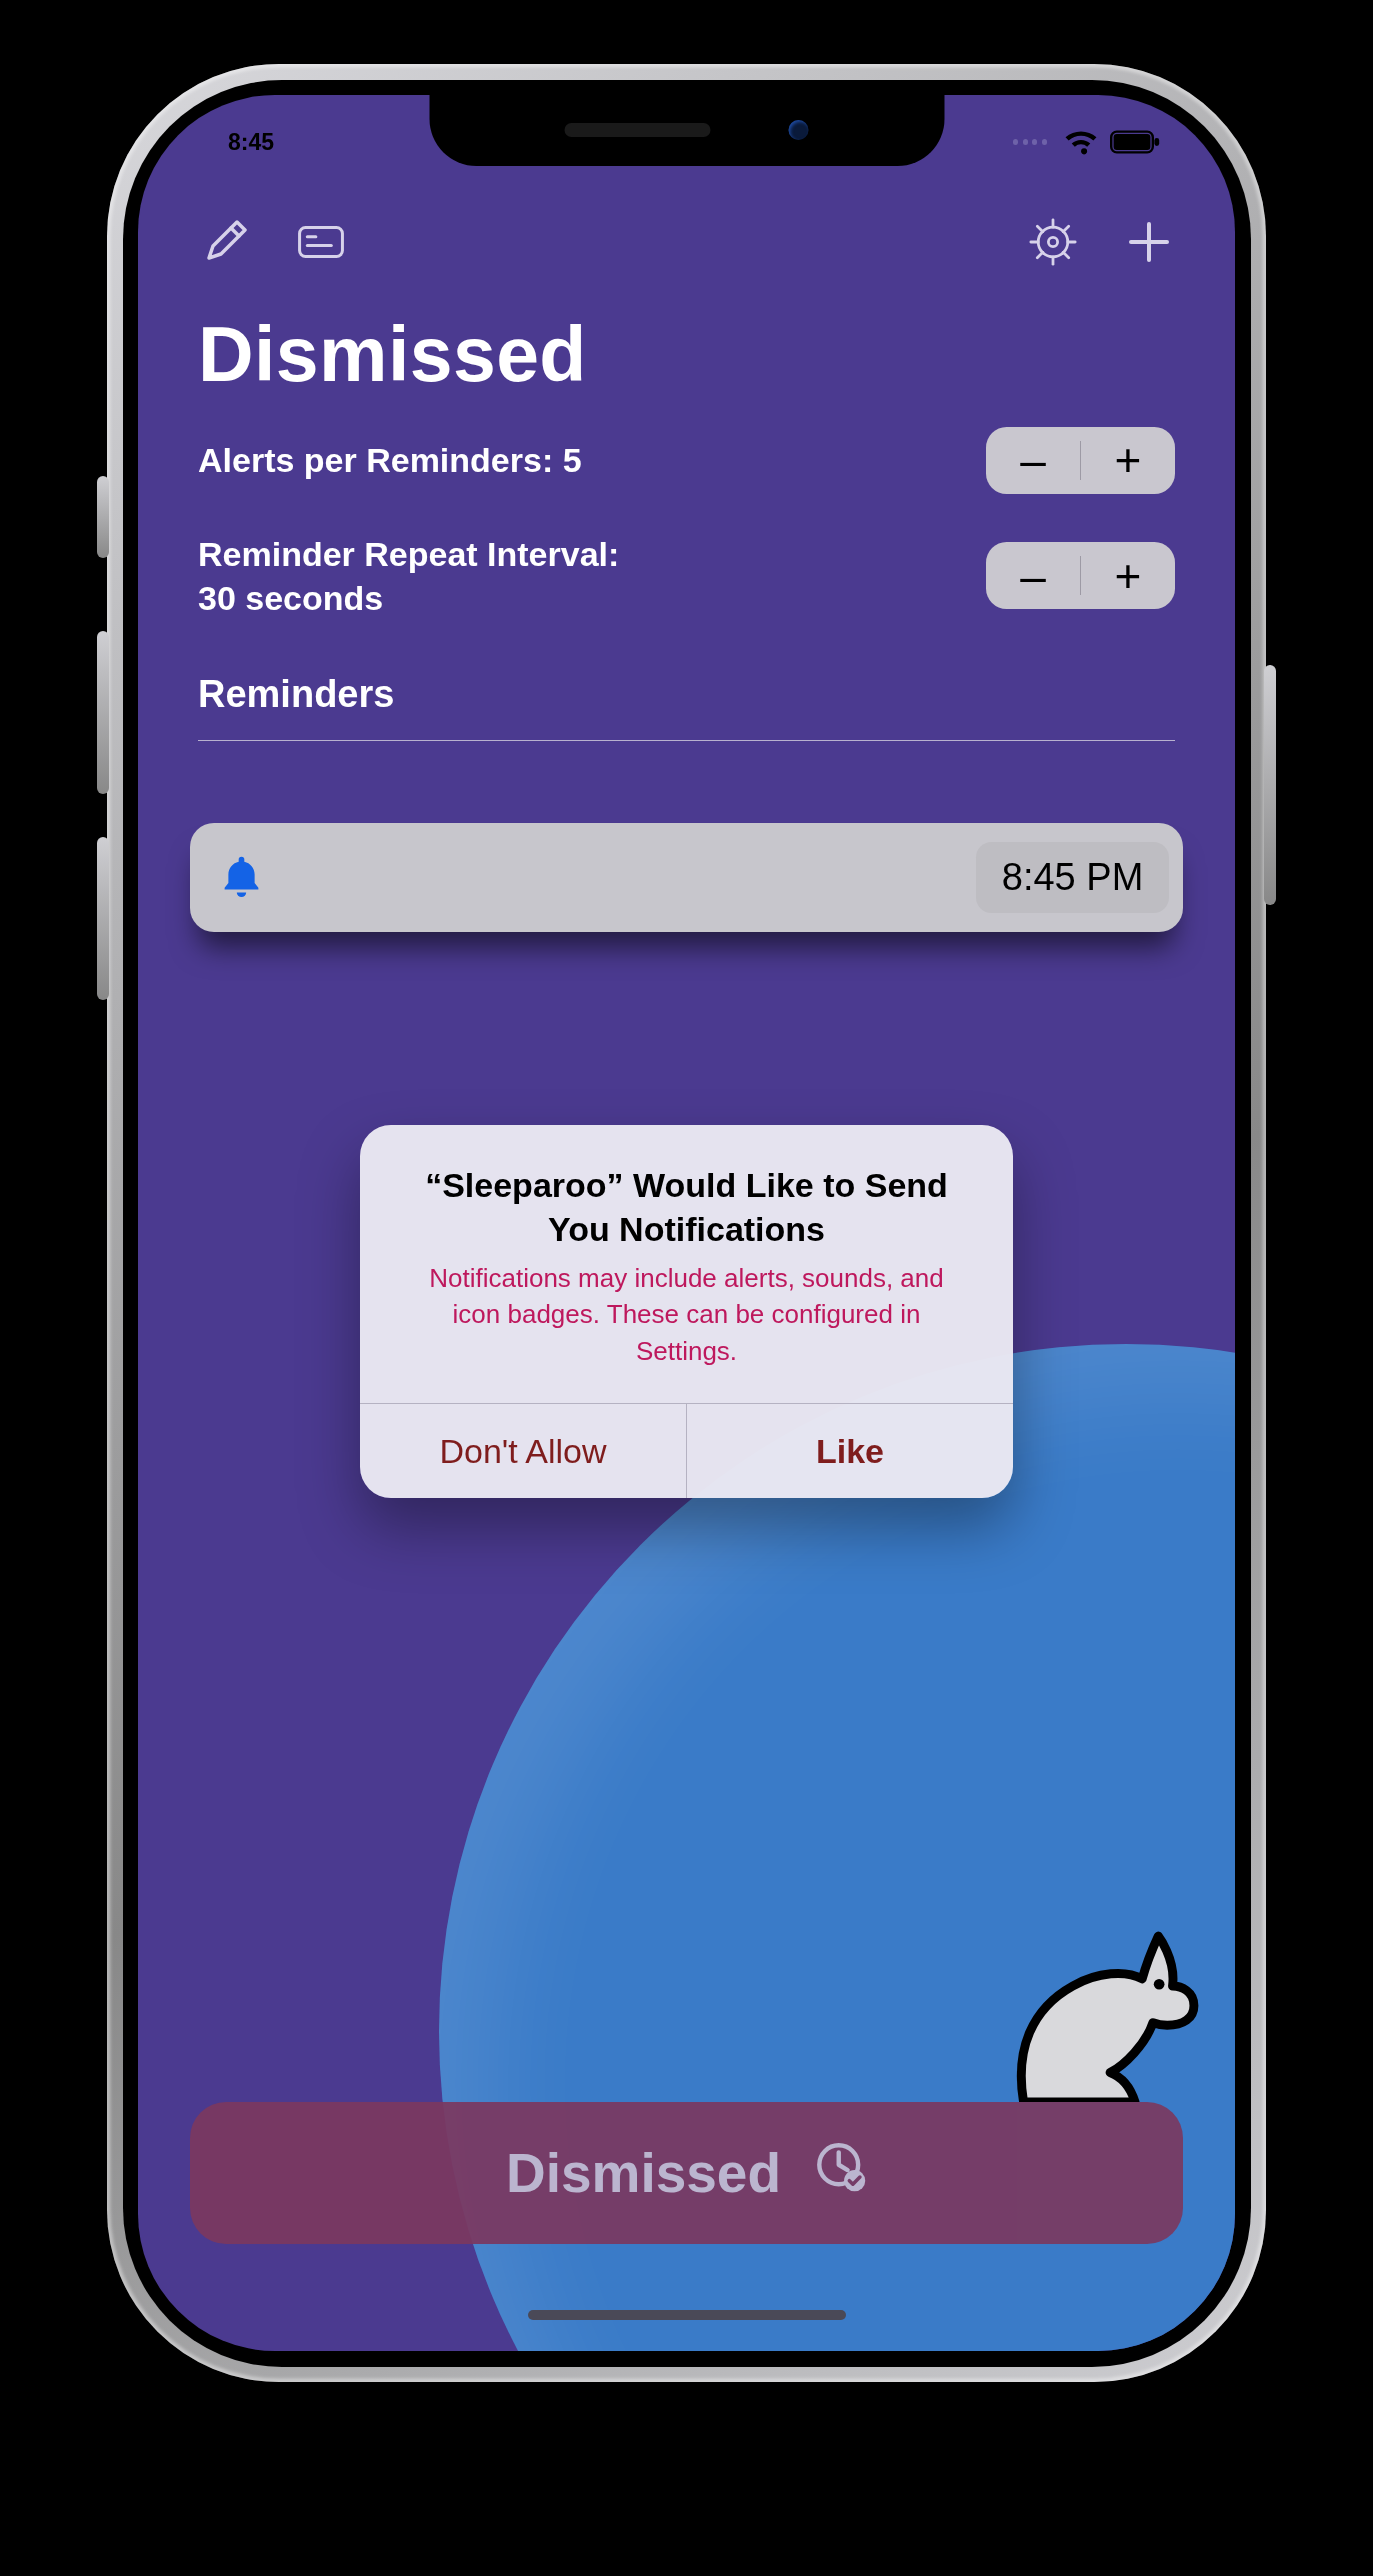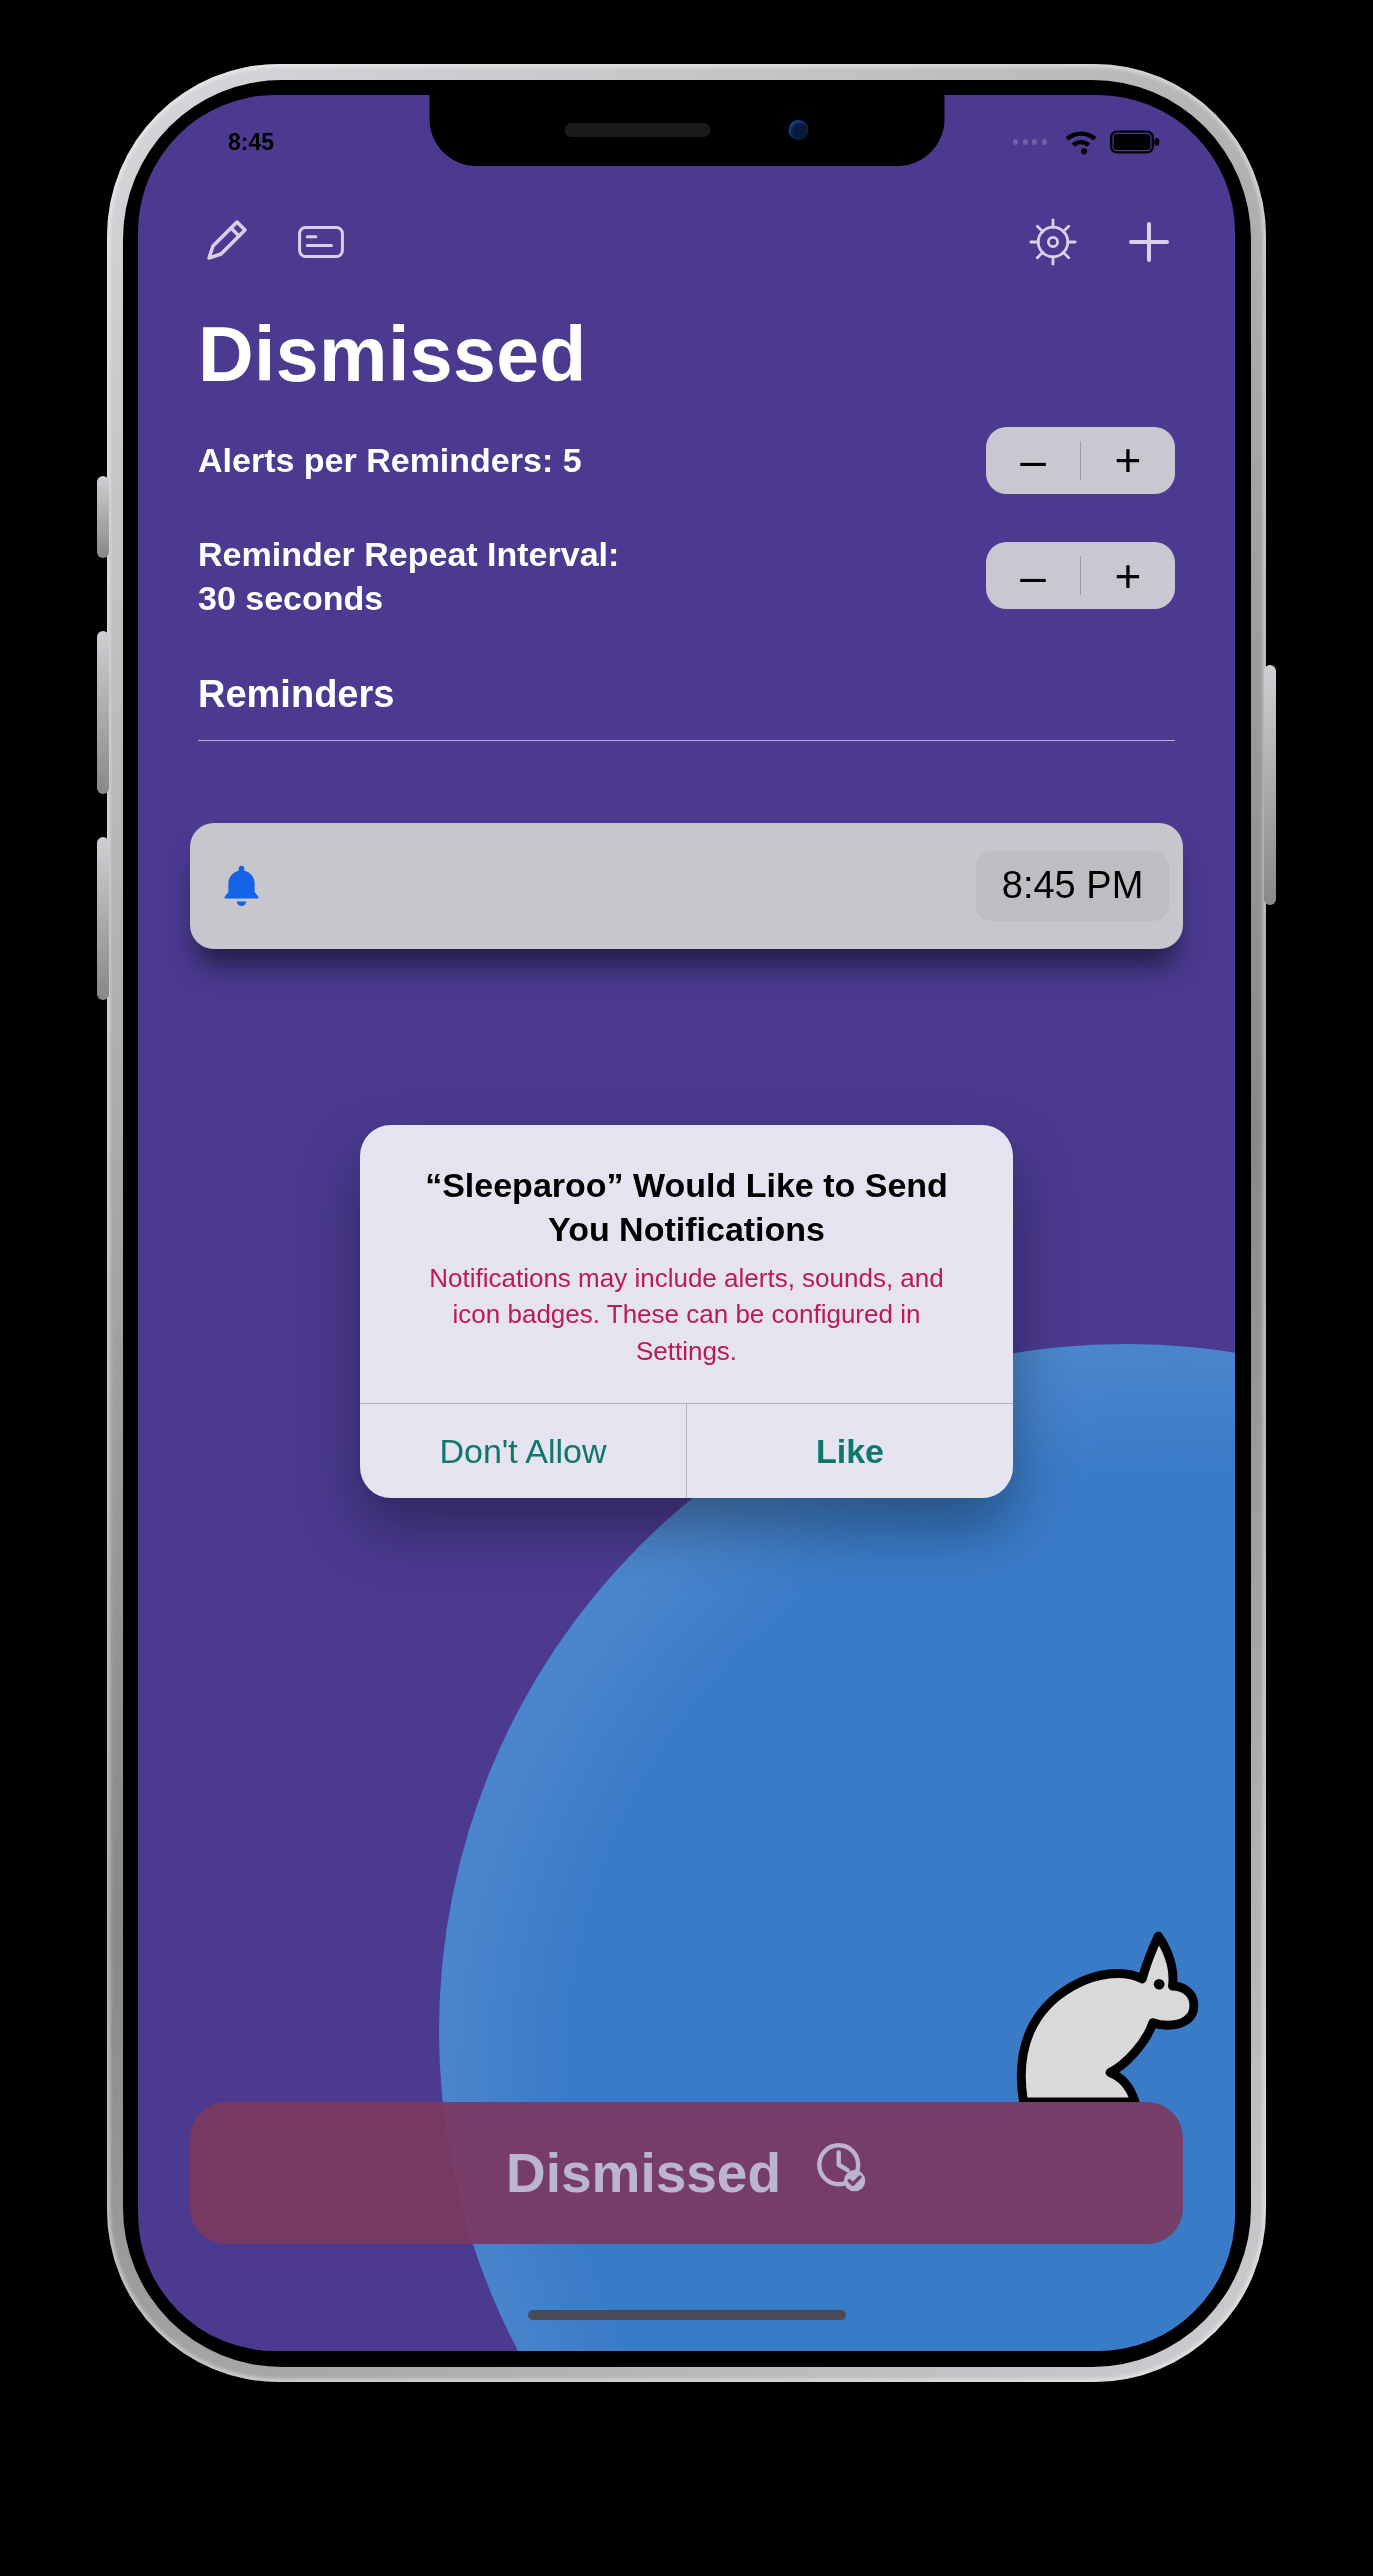--- a/index.html
+++ b/index.html
@@ -108,21 +108,21 @@
   .section {
     padding:34px 60px 0;
   }
   .section-title { font-size:38px; font-weight:700; }
   .section-rule {
     height:0; border-top:1.7px solid #b8b1cf; margin-top:24px;
   }
 
   .reminder {
     margin:82px 52px 0;
-    height:126px;
+    height:109px;
     border-radius:24px;
     background:#c7c6cc;
     box-shadow:0 24px 27.5px -8.6px rgba(0,0,0,.55);
     display:flex; align-items:center; justify-content:space-between;
     padding:0 13.7px 0 29px;
   }
   .reminder .bell svg { width:45px; height:45px; fill:#1463e6; }
   .time-chip {
     background:#bebdc2; border-radius:15.5px; padding:13.7px 26px;
     color:#000; font-size:38px; font-weight:500;
@@ -175,21 +175,21 @@
     overflow:hidden;
     box-shadow:0 30px 60px rgba(0,0,0,.35);
     color:#000;
     text-align:center;
   }
   .alert-title { font-size:34px; font-weight:700; padding:38px 47px 8.6px; line-height:1.3; }
   .alert-msg   { font-size:26px; padding:0 47px 34px; line-height:1.4; color:#be185d; }
   .alert-btns  { display:flex; border-top:0.9px solid #b5b2c2; }
   .alert-btn   {
     flex:1; height:94px; display:flex; align-items:center; justify-content:center;
-    color:#0f766e; font-size:34px; cursor:pointer;
+    color:#7f1d1d; font-size:34px; cursor:pointer;
   }
   .alert-btn + .alert-btn { border-left:0.9px solid #b5b2c2; }
   .alert-btn.bold { font-weight:700; }
 
 </style>
 </head>
 <body>
 
 <div class="device">
   <div class="hw-btn hw-left1"></div>

